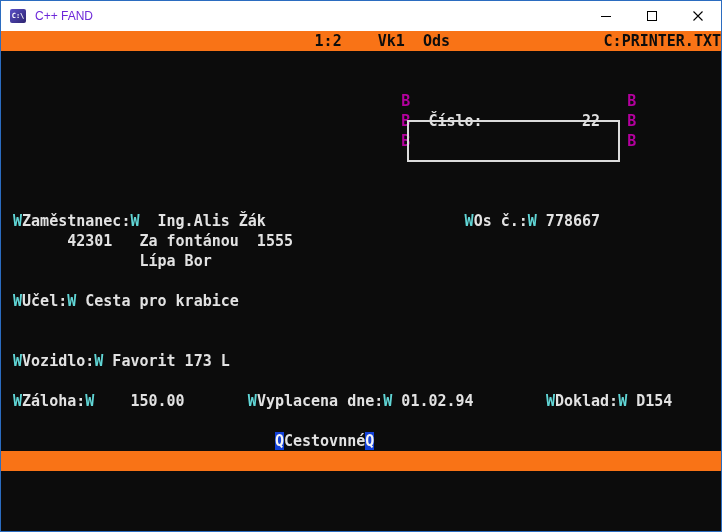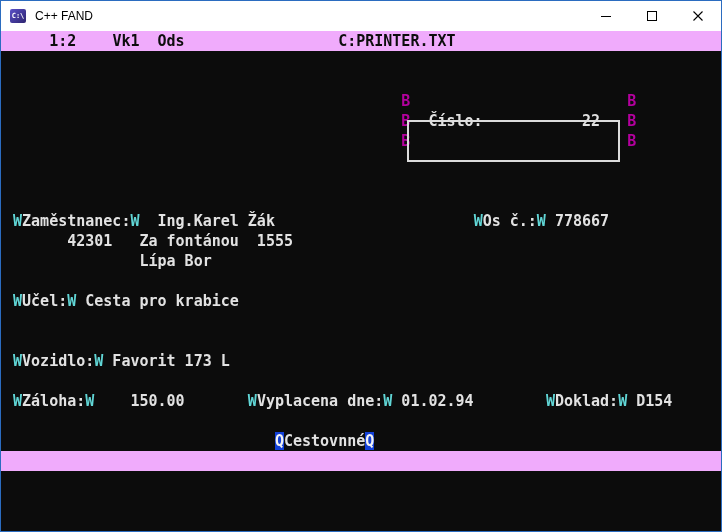--- a/index.html
+++ b/index.html
@@ -11,34 +11,34 @@
   
   .titlebar{height:30px;background:#FFFFFF;display:flex;align-items:center;}
   .app-icon{
     width:16px;height:14px;margin-left:9px;flex:0 0 auto;border-radius:2px;
     background:linear-gradient(135deg,#5A50C8,#2E2470);
     color:#FFFFFF;font-size:7px;line-height:14px;text-align:center;
     font-family:"DejaVu Sans Mono",monospace;font-weight:bold;
   }
   .title-text{
     margin-left:9px;font-family:"Liberation Sans",sans-serif;
-    font-size:12px;color:#000000;white-space:nowrap;
+    font-size:12px;color:#6d28d9;white-space:nowrap;
   }
   .caption{margin-left:auto;display:flex;height:100%;}
   .cbtn{width:46px;height:100%;display:flex;align-items:center;justify-content:center;background:#FFFFFF;}
   .glyph-min{width:10px;height:1px;background:#000;}
   .glyph-max{width:10px;height:10px;border:1px solid #000;box-sizing:border-box;}
   
   .console{position:relative;width:720px;height:500px;background:#0C0C0C;overflow:hidden;}
   .crow{
     height:20px;line-height:20px;white-space:pre;padding-left:3px;
     font-size:15px;font-weight:bold;color:#E2E2E2;
     font-family:"DejaVu Sans Mono",monospace;
   }
-  .crow.bar{background:#f0abfc;color:#0D0D0D;}
+  .crow.bar{background:#f97316;color:#0D0D0D;text-align:right;}
   .seg{color:inherit;}
   .seg.c{color:#61D6D6;}
   .seg.m{color:#B4009E;}
   .seg.q{background:#1240D8;color:#F2F2F2;}
   .cislo-box{
     position:absolute;left:406px;top:89px;width:213px;height:42px;
     border:2px solid #DCDCDC;box-sizing:border-box;pointer-events:none;
   }
 </style>
 </head>
@@ -69,21 +69,21 @@
 
   <div class="crow bar"><span class="seg w">     </span><span class="seg w">1:2</span><span class="seg w">    </span><span class="seg w">Vk1</span><span class="seg w">  </span><span class="seg w">Ods</span><span class="seg w">                 </span><span class="seg w">C:PRINTER.TXT</span></div>
       <div class="crow"></div>
       <div class="crow"></div>
       <div class="crow"><span class="seg w">                                            </span><span class="seg m">B</span><span class="seg w">                        </span><span class="seg m">B</span></div>
       <div class="crow"><span class="seg w">                                            </span><span class="seg m">B</span><span class="seg w">  </span><span class="seg w">Číslo:</span><span class="seg w">           </span><span class="seg w">22</span><span class="seg w">   </span><span class="seg m">B</span></div>
       <div class="crow"><span class="seg w">                                            </span><span class="seg m">B</span><span class="seg w">                        </span><span class="seg m">B</span></div>
       <div class="crow"></div>
       <div class="crow"></div>
       <div class="crow"></div>
-      <div class="crow"><span class="seg w"> </span><span class="seg c">W</span><span class="seg w">Zaměstnanec:</span><span class="seg c">W</span><span class="seg w">  Ing.Karel Žák</span><span class="seg w">                      </span><span class="seg c">W</span><span class="seg w">Os č.:</span><span class="seg c">W</span><span class="seg w"> 778667</span></div>
+      <div class="crow"><span class="seg w"> </span><span class="seg c">W</span><span class="seg w">Zaměstnanec:</span><span class="seg c">W</span><span class="seg w">  Ing.Alis Žák</span><span class="seg w">                      </span><span class="seg c">W</span><span class="seg w">Os č.:</span><span class="seg c">W</span><span class="seg w"> 778667</span></div>
       <div class="crow"><span class="seg w">       </span><span class="seg w">42301</span><span class="seg w">   </span><span class="seg w">Za fontánou  1555</span></div>
       <div class="crow"><span class="seg w">               </span><span class="seg w">Lípa Bor</span></div>
       <div class="crow"></div>
       <div class="crow"><span class="seg w"> </span><span class="seg c">W</span><span class="seg w">Učel:</span><span class="seg c">W</span><span class="seg w"> Cesta pro krabice</span></div>
       <div class="crow"></div>
       <div class="crow"></div>
       <div class="crow"><span class="seg w"> </span><span class="seg c">W</span><span class="seg w">Vozidlo:</span><span class="seg c">W</span><span class="seg w"> Favorit 173 L</span></div>
       <div class="crow"></div>
       <div class="crow"><span class="seg w"> </span><span class="seg c">W</span><span class="seg w">Záloha:</span><span class="seg c">W</span><span class="seg w">    150.00</span><span class="seg w">       </span><span class="seg c">W</span><span class="seg w">Vyplacena dne:</span><span class="seg c">W</span><span class="seg w"> 01.02.94</span><span class="seg w">        </span><span class="seg c">W</span><span class="seg w">Doklad:</span><span class="seg c">W</span><span class="seg w"> D154</span></div>
       <div class="crow"></div>

